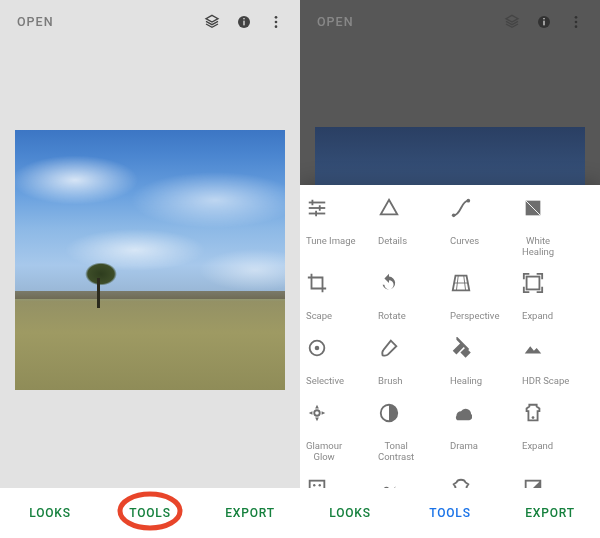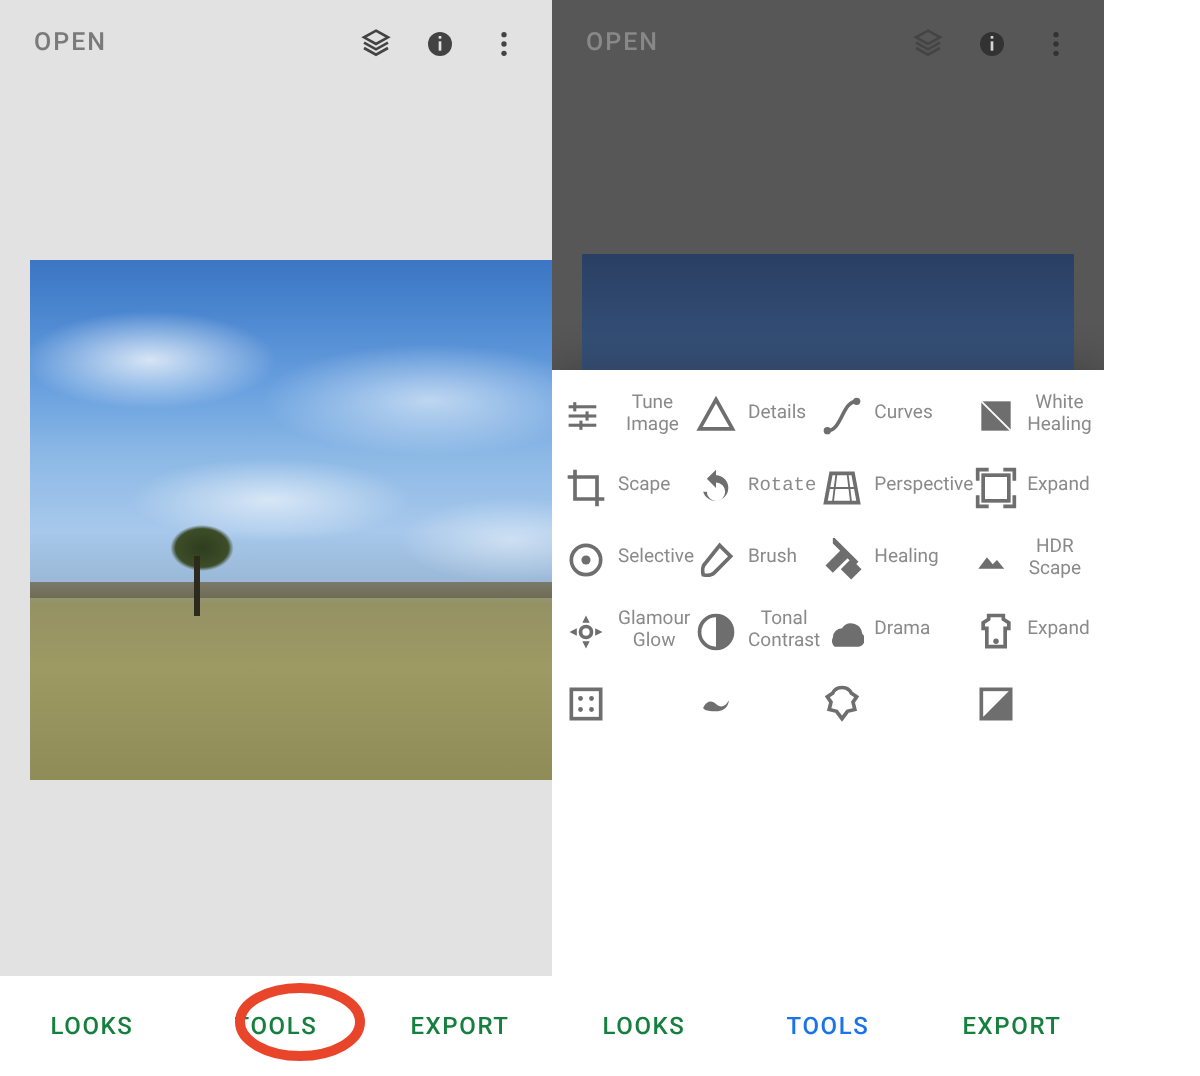--- a/index.html
+++ b/index.html
@@ -5,21 +5,21 @@
   * { box-sizing: border-box; margin: 0; padding: 0; }
   body {
     font-family: Roboto, Arial, sans-serif;
     background: #fff;
     width: 600px;
     height: 538px;
     overflow: hidden;
     display: flex;
   }
   .pane {
-    width: 276px;
+    width: 300px;
     height: 538px;
     position: relative;
     overflow: hidden;
   }
   
   .l-bg {
     position: absolute; inset: 0;
     background: #e2e2e2;
   }
   .l-bottom-white {
@@ -125,22 +125,22 @@
     box-shadow: 0 -4px 18px rgba(0,0,0,.22);
     padding: 12px 6px 0 6px;
     overflow: hidden;
   }
   .tool-grid {
     display: grid;
     grid-template-columns: repeat(4, 1fr);
     column-gap: 0; row-gap: 14px;
   }
   .tool-cell {
-    display: flex; flex-direction: row; align-items: center;
-    gap: 5px;
+    display: flex; flex-direction: column; align-items: flex-start;
+    gap: 17px;
   }
   .tool-cell .ic { width: 22px; height: 22px; fill: #6e6e6e; }
   .tool-cell .lbl {
     font-size: 9.5px; color: #8a8a8a; text-align: center;
     line-height: 1.15;
     min-height: 12px;
   } 
   .r-bottom {
     position: absolute; left: 0; right: 0; bottom: 0; height: 50px;
     background: #fff;
@@ -339,21 +339,21 @@
         <div class="tool-cell">
           <svg viewBox="0 0 24 24" class="ic">
             <use href="#ico-crop"></use>
           </svg>
           <div class="lbl" style="white-space: pre-line;">Scape</div>
         </div>
         <div class="tool-cell">
           <svg viewBox="0 0 24 24" class="ic">
             <use href="#ico-rotate"></use>
           </svg>
-          <div class="lbl" style="white-space: pre-line; font-family: Liberation Mono, monospace;">Rotate</div>
+          <div class="lbl" style="white-space: pre-line;">Rotate</div>
         </div>
         <div class="tool-cell">
           <svg viewBox="0 0 24 24" class="ic">
             <use href="#ico-perspective"></use>
           </svg>
           <div class="lbl" style="white-space: pre-line;">Perspective</div>
         </div>
         <div class="tool-cell">
           <svg viewBox="0 0 24 24" class="ic">
             <use href="#ico-expand"></use>

